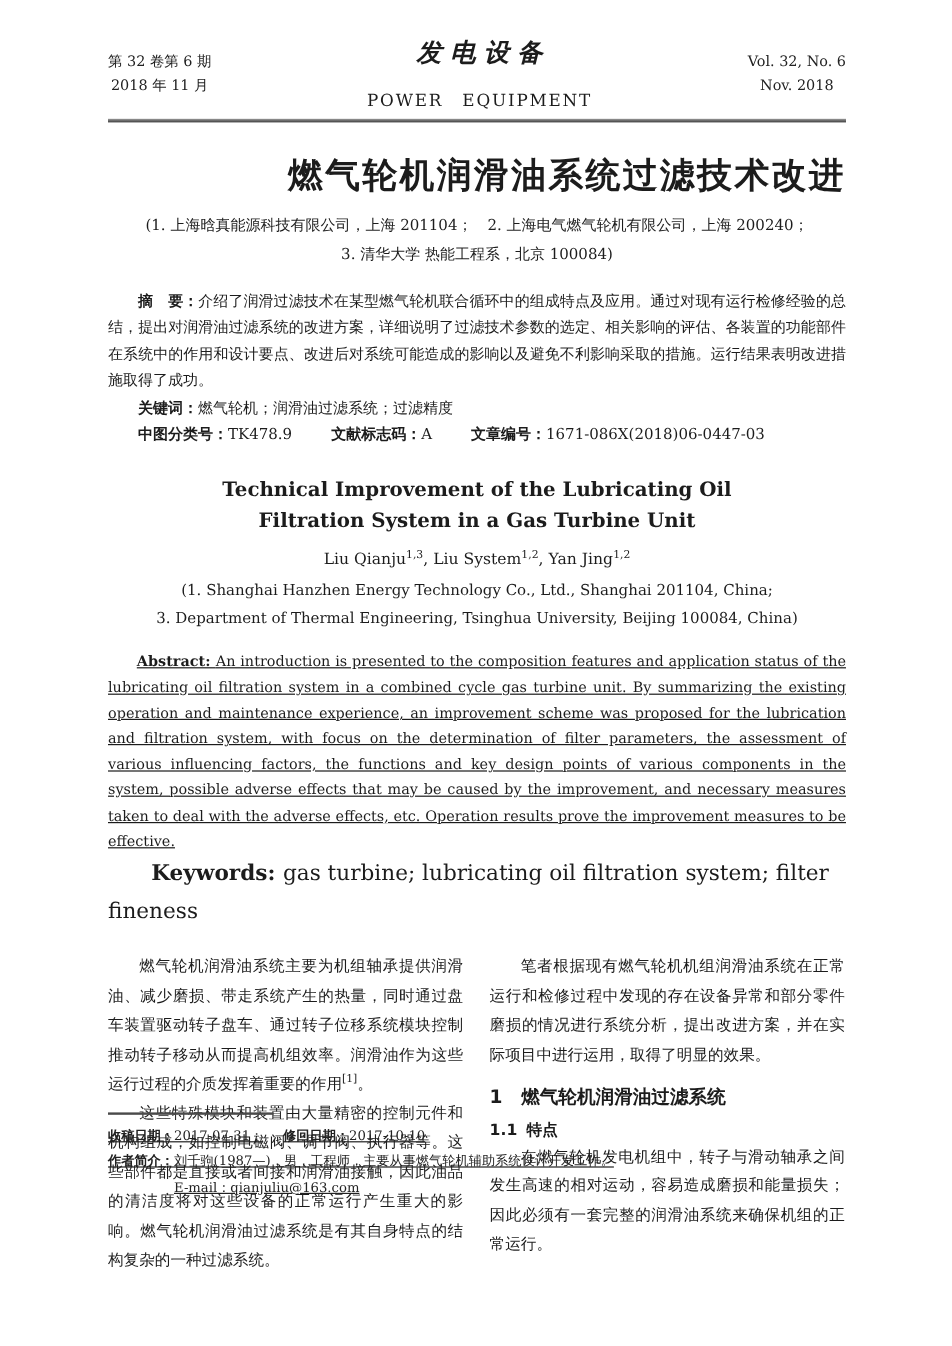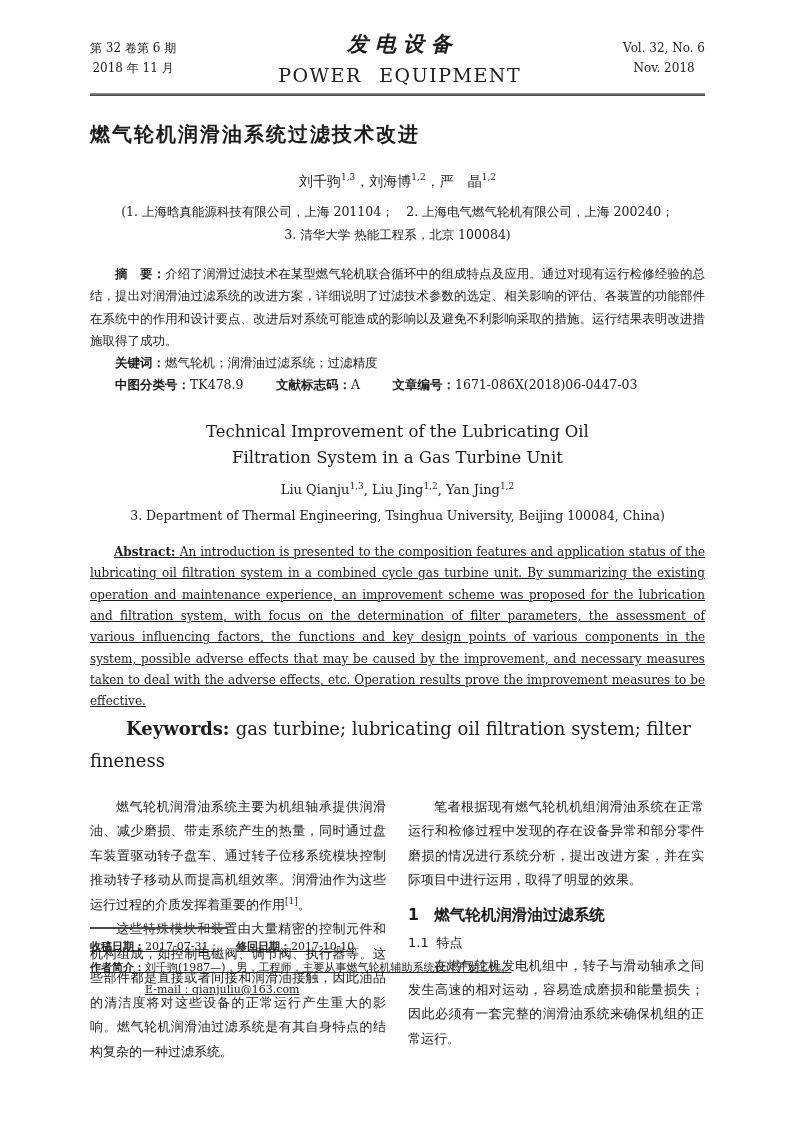--- a/index.html
+++ b/index.html
@@ -27,38 +27,38 @@
   .mast-side.left { text-align: center; }
   .mast-center { text-align: center; }
   .journal-cn {
     font-size: 21px;
     font-weight: bold;
     font-style: italic;
     letter-spacing: 7px;
     padding-left: 7px;
   }
   .journal-en {
-    font-size: 19px;
+    font-size: 14px;
     letter-spacing: 1.5px;
     word-spacing: 10px;
-    margin-top: 6px;
+    margin-top: 18px;
   }
   .mast-rule {
     height: 3px;
     background: linear-gradient(#9a9a9a, #3c3c3c);
     margin-top: 7px;
   }
 
   
   .title-cn {
     font-family: "DejaVu Sans", "Liberation Sans", sans-serif;
     font-weight: 600;
-    font-size: 20px;
+    font-size: 29px;
     letter-spacing: 2px;
-    text-align: left;
+    text-align: right;
     margin: 25px 0 0 0;
   }
   .authors-cn {
     text-align: center;
     font-size: 14px;
     margin-top: 24px;
   }
   .authors-cn sup, .authors-en sup { font-size: 9px; }
   .affil-cn {
     text-align: center;
@@ -81,21 +81,21 @@
     line-height: 1.78;
     text-indent: 2em;
   }
   .meta-gap { margin-left: 2.6em; }
   b.lbl { font-weight: bold; }
 
   
   .title-en {
     text-align: center;
     font-size: 16.5px;
-    font-weight: normal;
+    font-weight: bold;
     line-height: 1.6;
     margin: 22px 0 0 0;
   }
   .authors-en {
     text-align: center;
     font-size: 13px;
     margin-top: 10px;
   }
   .affil-en {
     text-align: center;
@@ -135,21 +135,21 @@
   .col p sup { font-size: 9px; }
   .sec-h1 {
     font-family: "DejaVu Sans", "Liberation Sans", sans-serif;
     font-weight: 600;
     font-size: 15.5px;
     margin: 12px 0 8px 0;
   }
   .sec-h1 .sec-num { margin-right: 1em; }
   .sec-h2 {
     font-family: "DejaVu Sans", "Liberation Sans", sans-serif;
-    font-weight: 400;
+    font-weight: 700;
     font-size: 13px;
     margin: 2px 0 2px 0;
   }
   .sec-h2 .sec-num { margin-right: 0.6em; }
 
   
   .footnote {
     position: absolute;
     left: 90px;
     top: 927px;
@@ -184,45 +184,43 @@
     </div>
     <div class="mast-side right">
       <div>Vol. 32, No. 6</div>
       <div>Nov. 2018</div>
     </div>
   </header>
   <div class="mast-rule"></div>
 
   <h1 class="title-cn">燃气轮机润滑油系统过滤技术改进</h1>
 
-  <div class="authors-cn">
-    <span>刘千驹</span><sup>1,3</sup><span>，</span><span>刘海博</span><sup>1,2</sup><span>，</span><span>严　晶</span><sup>1,2</sup>
-  </div>
 
   <div class="affil-cn">
     <div>(1. 上海晗真能源科技有限公司，上海 201104；　2. 上海电气燃气轮机有限公司，上海 200240；</div>
     <div>3. 清华大学 热能工程系，北京 100084)</div>
   </div>
 
   <p class="abs-cn"><b class="lbl">摘　要：</b><span>介绍了润滑过滤技术在某型燃气轮机联合循环中的组成特点及应用。通过对现有运行检修经验的总结，提出对润滑油过滤系统的改进方案，详细说明了过滤技术参数的选定、相关影响的评估、各装置的功能部件在系统中的作用和设计要点、改进后对系统可能造成的影响以及避免不利影响采取的措施。运行结果表明改进措施取得了成功。</span></p>
 
   <p class="kw-cn"><b class="lbl">关键词：</b><span>燃气轮机；润滑油过滤系统；过滤精度</span></p>
 
   <p class="meta-line"><span><b class="lbl">中图分类号：</b><span>TK478.9</span></span><span class="meta-gap"><b class="lbl">文献标志码：</b><span>A</span></span><span class="meta-gap"><b class="lbl">文章编号：</b><span>1671-086X(2018)06-0447-03</span></span></p>
 
   <div class="title-en">
     <div>Technical Improvement of the Lubricating Oil</div>
     <div>Filtration System in a Gas Turbine Unit</div>
   </div>
 
   <div class="authors-en">
-    <span>Liu Qianju</span><sup>1,3</sup><span>, </span><span>Liu Jing</span><sup>1,2</sup><span>, </span><span>Yan Jing</span><sup>1,2</sup>
+    <span>Liu Qianju</span><sup>1,3</sup><span>, </span><span>Liu System</span><sup>1,2</sup><span>, </span><span>Yan Jing</span><sup>1,2</sup>
   </div>
 
   <div class="affil-en">
+    <div>(1. Shanghai Hanzhen Energy Technology Co., Ltd., Shanghai 201104, China;</div>
     <div>3. Department of Thermal Engineering, Tsinghua University, Beijing 100084, China)</div>
   </div>
 
   <p class="abs-en"><b class="lbl">Abstract: </b><span>An introduction is presented to the composition features and application status of the lubricating oil filtration system in a combined cycle gas turbine unit. By summarizing the existing operation and maintenance experience, an improvement scheme was proposed for the lubrication and filtration system, with focus on the determination of filter parameters, the assessment of various influencing factors, the functions and key design points of various components in the system, possible adverse effects that may be caused by the improvement, and necessary measures taken to deal with the adverse effects, etc. Operation results prove the improvement measures to be effective.</span></p>
 
   <p class="kw-en"><b class="lbl">Keywords: </b><span>gas turbine; lubricating oil filtration system; filter fineness</span></p>
 
   <div class="body-cols">
     <div class="col">
       <p><span>燃气轮机润滑油系统主要为机组轴承提供润滑油、减少磨损、带走系统产生的热量，同时通过盘车装置驱动转子盘车、通过转子位移系统模块控制推动转子移动从而提高机组效率。润滑油作为这些运行过程的介质发挥着重要的作用</span><sup>[1]</sup><span>。</span></p>

